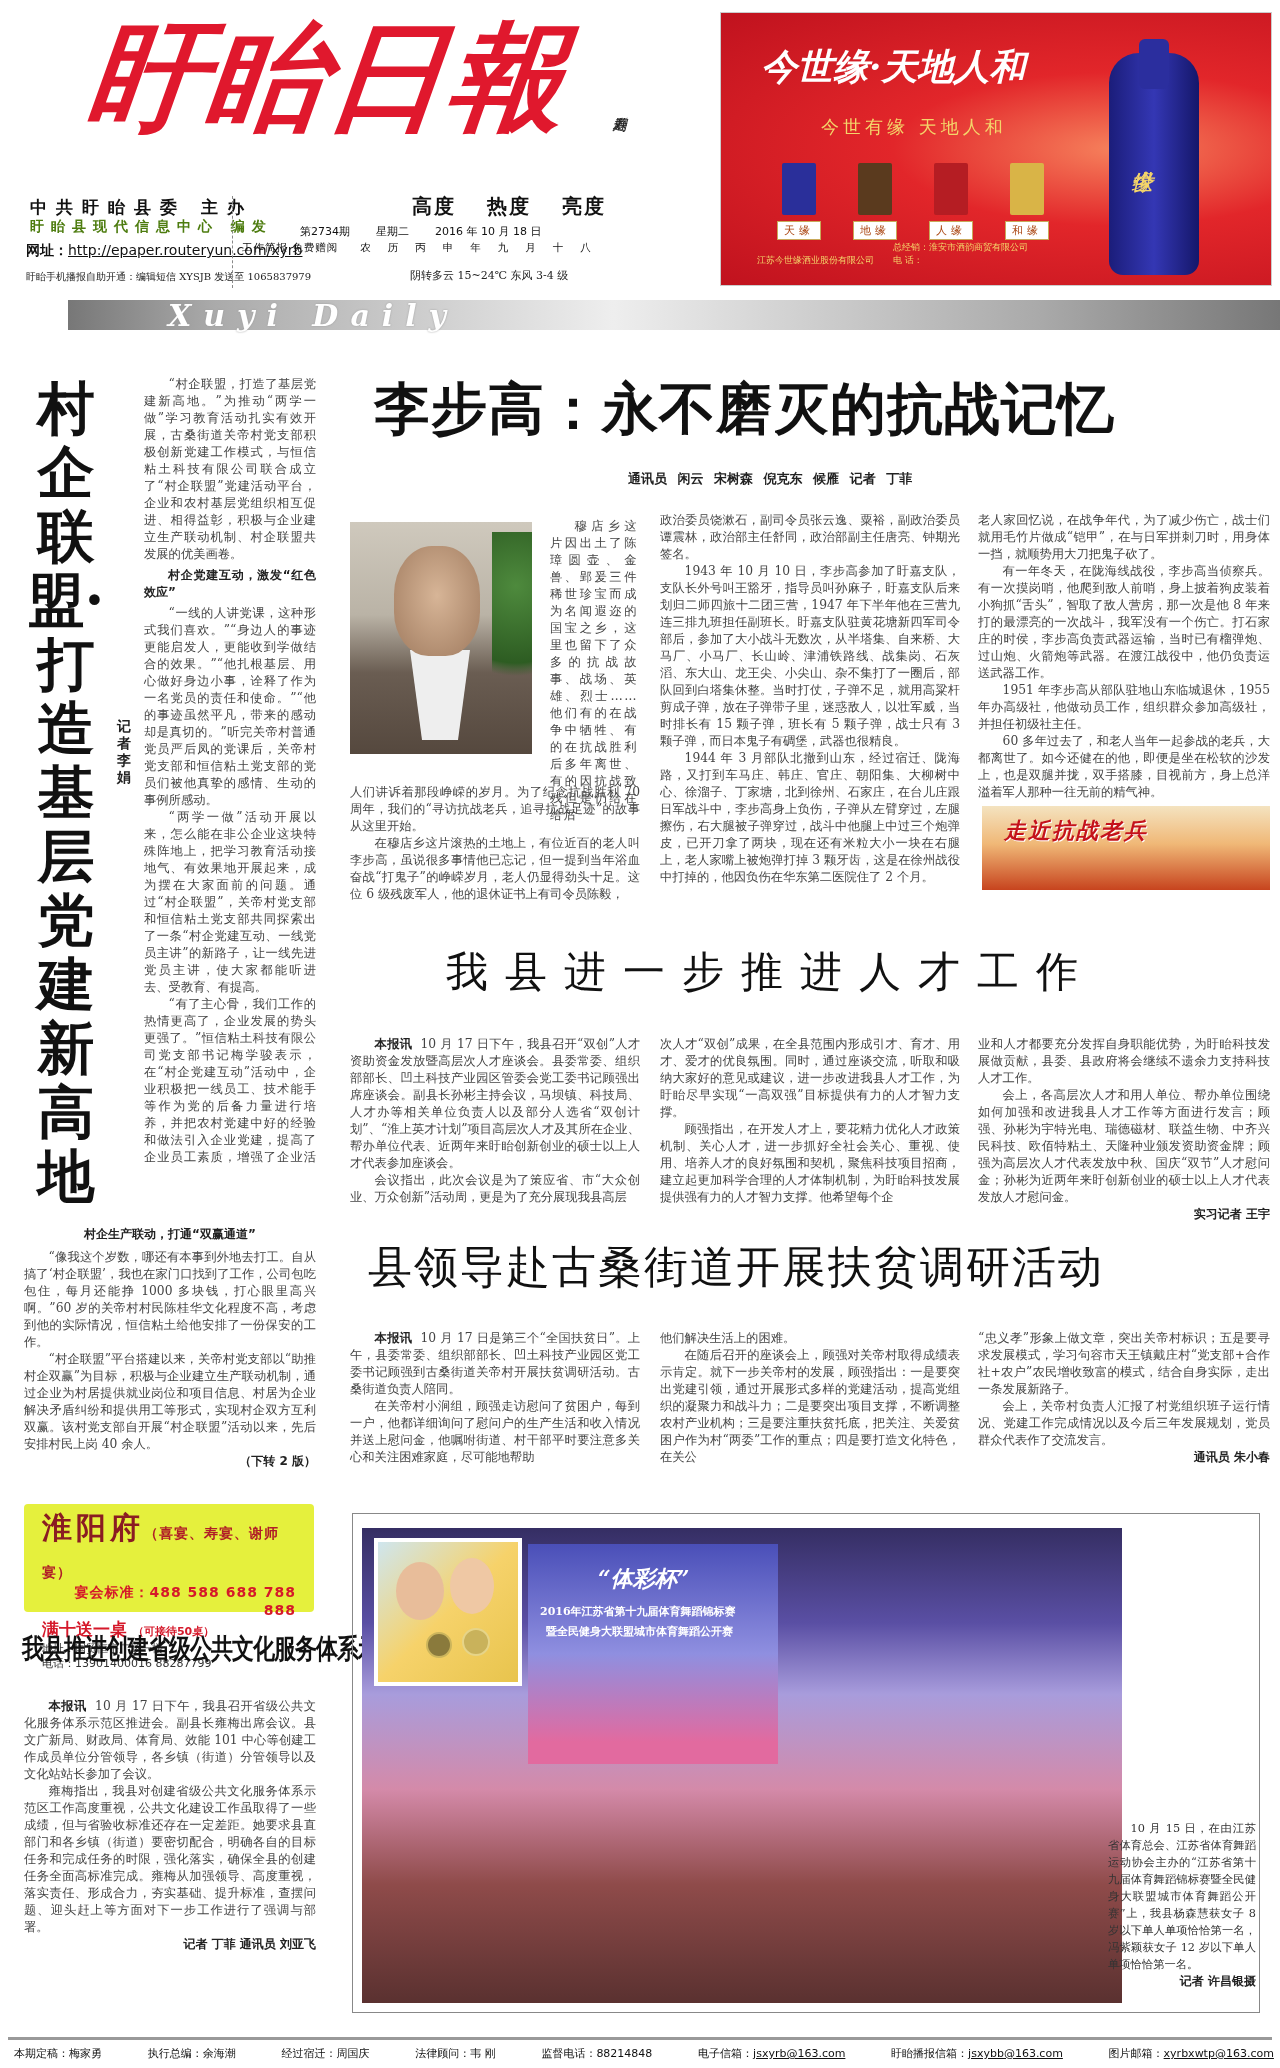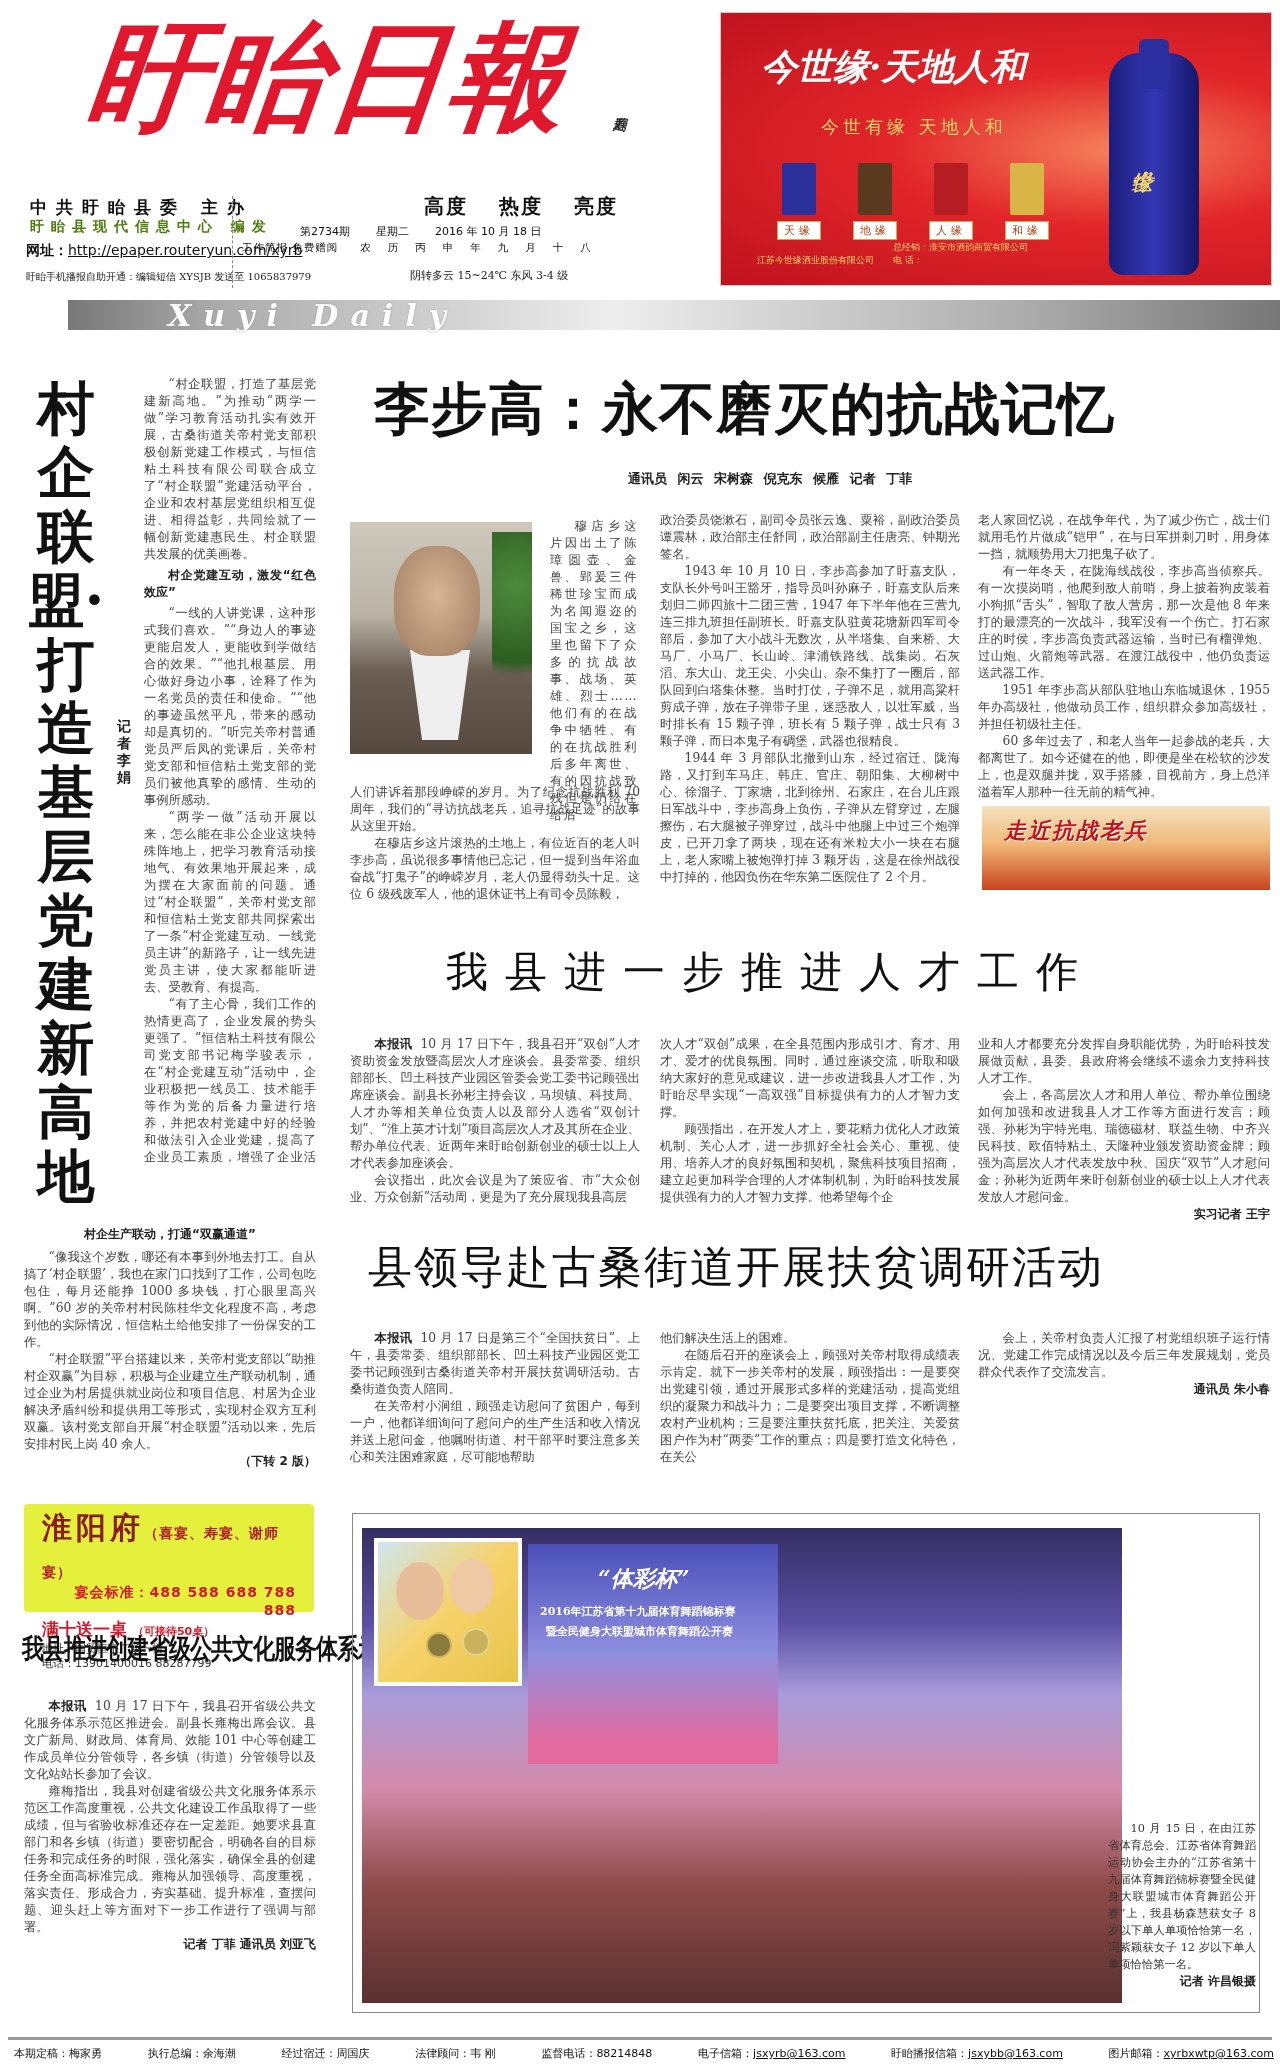--- a/index.html
+++ b/index.html
@@ -6,21 +6,21 @@
   body { width: 1280px; height: 2068px; background: #fff; font-family: "DejaVu Serif", "Liberation Serif", serif; color: #333; position: relative; overflow: hidden; }
   .abs { position: absolute; }
   .masthead-title { left: 88px; top: 18px; font-family: "DejaVu Serif", serif; font-size: 118px; font-weight: bold; color: #e0182d; letter-spacing: 2px; font-style: italic; line-height: 1; transform: skewX(-6deg); }
   .sig { left: 608px; top: 106px; width: 20px; font-size: 14px; color: #222; line-height: 17px; writing-mode: vertical-rl; font-style: italic; }
   .org1 { left: 30px; top: 196px; font-size: 17px; font-weight: bold; letter-spacing: 9px; color: #111; font-family: "DejaVu Sans", sans-serif; }
   .org2 { left: 30px; top: 218px; font-size: 14px; font-weight: bold; letter-spacing: 7px; color: #4d7c0f; font-family: "DejaVu Sans", sans-serif; }
   .url-row { left: 26px; top: 242px; font-size: 14px; font-weight: bold; color: #111; font-family: "DejaVu Sans", sans-serif; }
   .url-row a { color: #111; text-decoration: underline; font-weight: normal; }
   .sms { left: 26px; top: 270px; font-size: 10px; color: #222; }
   .vsep { left: 232px; top: 196px; height: 92px; border-left: 1px dashed #888; }
-  .slogan { left: 424px; top: 193px; font-size: 20px; font-weight: bold; color: #111; word-spacing: 22px; letter-spacing: 2px; }
+  .slogan { left: 412px; top: 193px; font-size: 20px; font-weight: bold; color: #111; word-spacing: 22px; letter-spacing: 2px; }
   .issue-row { left: 300px; top: 224px; font-size: 11px; color: #111; font-family: "DejaVu Sans", sans-serif; display: flex; gap: 26px; }
   .lunar-row { left: 242px; top: 241px; font-size: 10.5px; color: #111; display: flex; gap: 14px; letter-spacing: 3px; }
   .weather { left: 410px; top: 268px; font-size: 11px; color: #222; }
   .ad-top { left: 720px; top: 12px; width: 552px; height: 274px; background: radial-gradient(ellipse at 72% 50%, #f6815c 0%, #e2262a 40%, #c0121e 100%); border: 1px solid #ccc; overflow: hidden; }
   .ad-top .brand { position: absolute; left: 40px; top: 30px; font-size: 36px; color: #fff; font-weight: bold; font-style: italic; }
   .ad-top .sub { position: absolute; left: 100px; top: 102px; font-size: 18px; color: #f4d56a; letter-spacing: 4px; }
   .ad-top .products { position: absolute; left: 50px; top: 150px; display: flex; gap: 20px; }
   .ad-top .prod { width: 56px; display: flex; flex-direction: column; align-items: center; }
   .ad-top .prod .box { width: 34px; height: 52px; border-radius: 2px; }
   .ad-top .prod .lbl { margin-top: 6px; background: #fff; color: #a41; font-size: 11px; padding: 1px 6px; border: 1px solid #c9a95a; letter-spacing: 4px; }
@@ -134,21 +134,21 @@
     </div>
 </div>
 
 <div class="abs banner">
     <span>Xuyi Daily</span>
   </div>
 
 <div class="abs vhead">村企联盟·打造基层党建新高地</div>
 <div class="abs vbyline">记者 李娟</div>
 <div class="abs body" style="left:144px;top:376px;width:172px;">
-  <p>“村企联盟，打造了基层党建新高地。”为推动“两学一做”学习教育活动扎实有效开展，古桑街道关帝村党支部积极创新党建工作模式，与恒信粘土科技有限公司联合成立了“村企联盟”党建活动平台，企业和农村基层党组织相互促进、相得益彰，共同绘就了一幅创新党建惠民生、村企联盟共发展的优美画卷。</p>
+  <p>“村企联盟，打造了基层党建新高地。”为推动“两学一做”学习教育活动扎实有效开展，古桑街道关帝村党支部积极创新党建工作模式，与恒信粘土科技有限公司联合成立了“村企联盟”党建活动平台，企业和农村基层党组织相互促进、相得益彰，积极与企业建立生产联动机制、村企联盟共发展的优美画卷。</p>
   <div class="sub-h">村企党建互动，激发“红色效应”</div>
   <p>“一线的人讲党课，这种形式我们喜欢。”“身边人的事迹更能启发人，更能收到学做结合的效果。”“他扎根基层、用心做好身边小事，诠释了作为一名党员的责任和使命。”“他的事迹虽然平凡，带来的感动却是真切的。”听完关帝村普通党员严后凤的党课后，关帝村党支部和恒信粘土党支部的党员们被他真挚的感情、生动的事例所感动。</p>
   <p>“两学一做”活动开展以来，怎么能在非公企业这块特殊阵地上，把学习教育活动接地气、有效果地开展起来，成为摆在大家面前的问题。通过“村企联盟”，关帝村党支部和恒信粘土党支部共同探索出了一条“村企党建互动、一线党员主讲”的新路子，让一线先进党员主讲，使大家都能听进去、受教育、有提高。</p>
   <p style="height:170px;overflow:hidden;">“有了主心骨，我们工作的热情更高了，企业发展的势头更强了。”恒信粘土科技有限公司党支部书记梅学骏表示，在“村企党建互动”活动中，企业积极把一线员工、技术能手等作为党的后备力量进行培养，并把农村党建中好的经验和做法引入企业党建，提高了企业员工素质，增强了企业活力，不断激发出非公企业党建“红色效应”。</p>
 </div>
 <div class="abs body" style="left:24px;top:1220px;width:292px;">
   <div class="sub-hc">村企生产联动，打通“双赢通道”</div>
   <p>“像我这个岁数，哪还有本事到外地去打工。自从搞了‘村企联盟’，我也在家门口找到了工作，公司包吃包住，每月还能挣 1000 多块钱，打心眼里高兴啊。”60 岁的关帝村村民陈桂华文化程度不高，考虑到他的实际情况，恒信粘土给他安排了一份保安的工作。</p>
   <p>“村企联盟”平台搭建以来，关帝村党支部以“助推村企双赢”为目标，积极与企业建立生产联动机制，通过企业为村居提供就业岗位和项目信息、村居为企业解决矛盾纠纷和提供用工等形式，实现村企双方互利双赢。该村党支部自开展“村企联盟”活动以来，先后安排村民上岗 40 余人。</p>
   <div class="byline-r">（下转 2 版）</div>
@@ -202,20 +202,21 @@
 <div class="abs h1" style="left:368px;top:1238px;font-size:44px;font-weight:normal;letter-spacing:2px;">县领导赴古桑街道开展扶贫调研活动</div>
 <div class="abs body" style="left:350px;top:1330px;width:290px;">
   <p><span class="lead">本报讯</span>&nbsp;&nbsp;<span>10 月 17 日是第三个“全国扶贫日”。上午，县委常委、组织部部长、凹土科技产业园区党工委书记顾强到古桑街道关帝村开展扶贫调研活动。古桑街道负责人陪同。</span></p>
   <p>在关帝村小涧组，顾强走访慰问了贫困户，每到一户，他都详细询问了慰问户的生产生活和收入情况并送上慰问金，他嘱咐街道、村干部平时要注意多关心和关注困难家庭，尽可能地帮助</p>
 </div>
 <div class="abs body" style="left:660px;top:1330px;width:300px;">
   <p class="nb">他们解决生活上的困难。</p>
   <p>在随后召开的座谈会上，顾强对关帝村取得成绩表示肯定。就下一步关帝村的发展，顾强指出：一是要突出党建引领，通过开展形式多样的党建活动，提高党组织的凝聚力和战斗力；二是要突出项目支撑，不断调整农村产业机构；三是要注重扶贫托底，把关注、关爱贫困户作为村“两委”工作的重点；四是要打造文化特色，在关公</p>
 </div>
 <div class="abs body" style="left:978px;top:1330px;width:292px;">
+  <p class="nb">“忠义孝”形象上做文章，突出关帝村标识；五是要寻求发展模式，学习句容市天王镇戴庄村“党支部+合作社+农户”农民增收致富的模式，结合自身实际，走出一条发展新路子。</p>
   <p>会上，关帝村负责人汇报了村党组织班子运行情况、党建工作完成情况以及今后三年发展规划，党员群众代表作了交流发言。</p>
   <div class="byline-r">通讯员  朱小春</div>
 </div>
 
 <div class="abs yy-ad">
   <div class="nm"><span>淮阳府</span><small>（喜宴、寿宴、谢师宴）</small></div>
   <div class="pr">宴会标准：488  588  688  788  888</div>
   <div class="gift"><span>满十送一桌</span> <small>（可接待50桌）</small></div>
   <div class="ad">地址：国贸恒宇广场一楼</div>
   <div class="tel">电话：13901400016  88287799</div>

